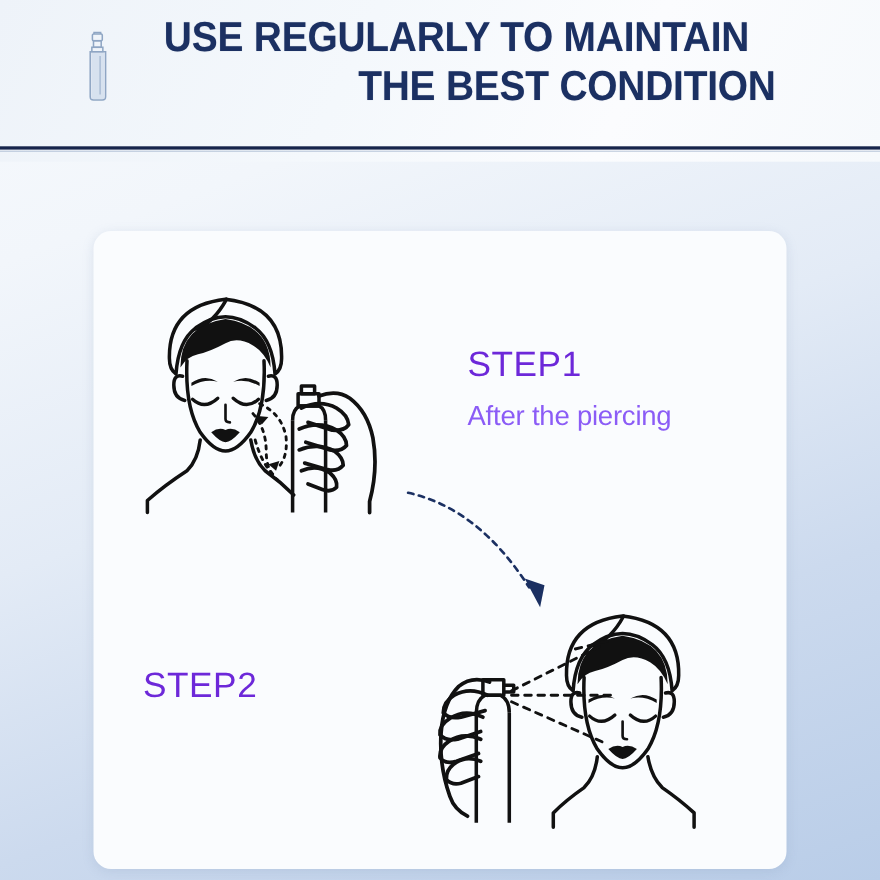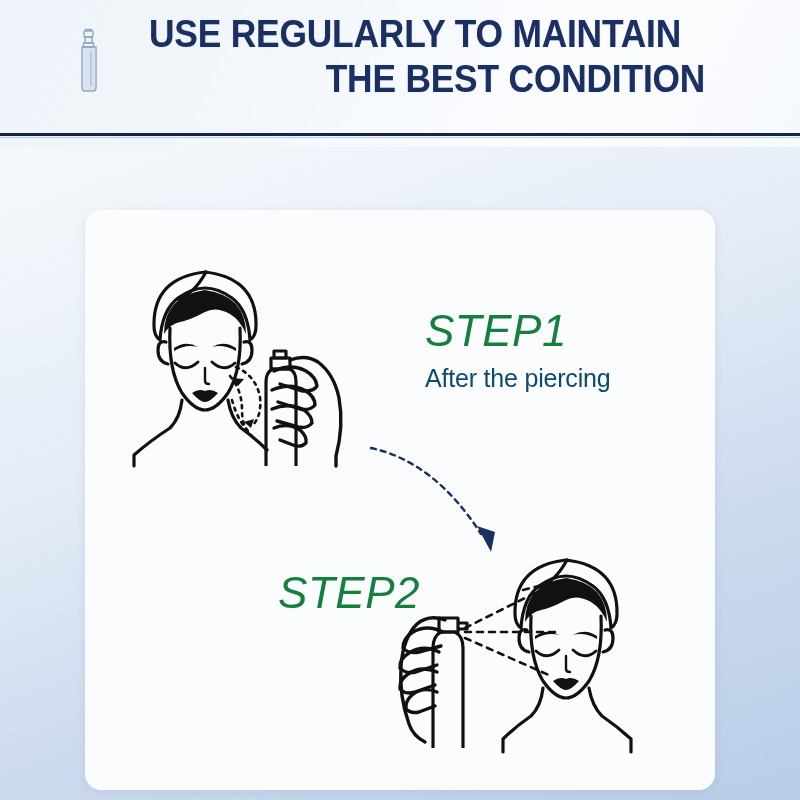--- a/index.html
+++ b/index.html
@@ -113,35 +113,33 @@
   .step-block {
     position: absolute;
   }
   #step1-block {
     left: 340px;
     top: 95px;
     width: 270px;
   }
   #step2-block {
     left: 45px;
-    top: 357px;
+    top: 387px;
     width: 290px;
-    text-align: right;
   }
   .step-label {
-    color: #15803d;
+    color: #6d28d9;
     font-family: "Liberation Sans", sans-serif;
-    font-style: italic;
     font-weight: normal;
-    font-size: 44px;
+    font-size: 32px;
     line-height: 52px;
     letter-spacing: 0.5px;
   }
   .step-desc {
-    color: #0c4a6e;
+    color: #8b5cf6;
     font-family: "Liberation Sans", sans-serif;
     font-size: 25px;
     line-height: 31px;
     margin-top: 6px;
     letter-spacing: -0.2px;
   }
 
   
   #connector-arrow {
     position: absolute;

